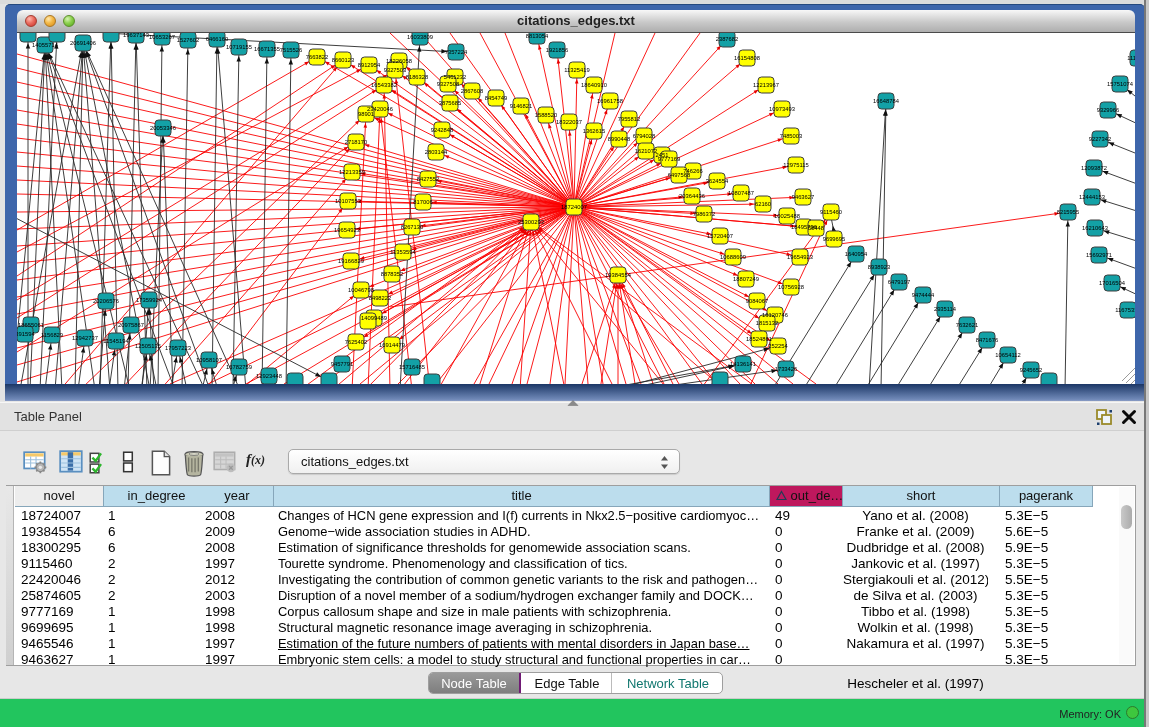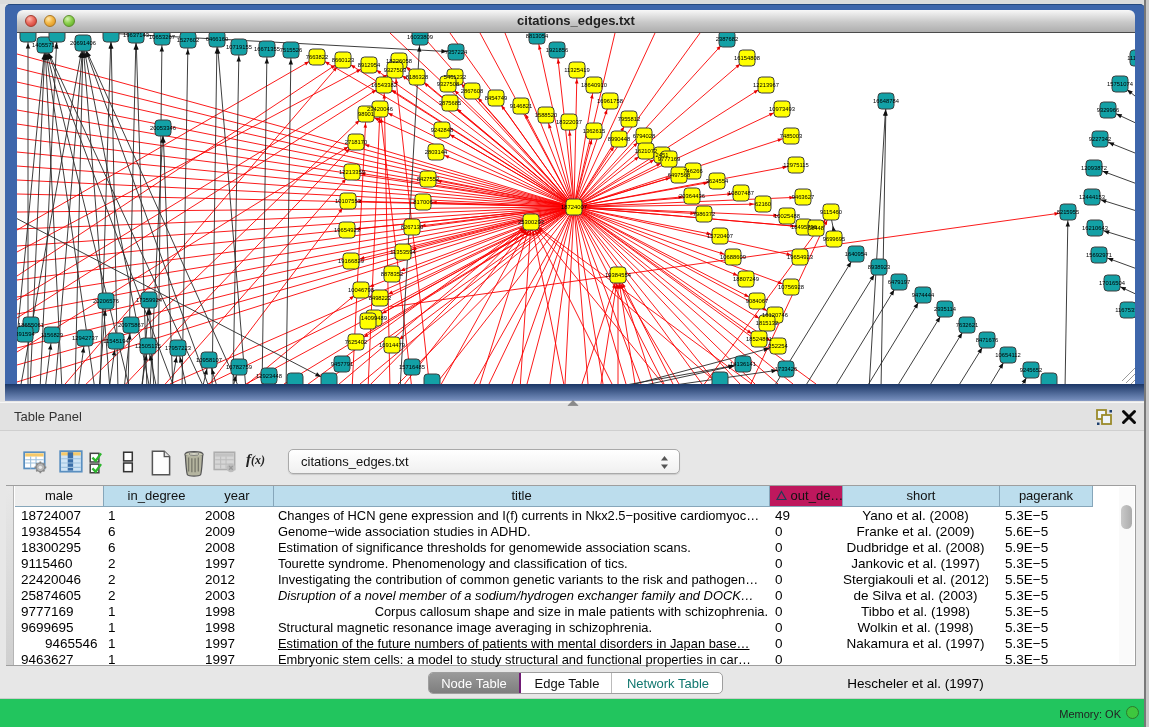--- a/index.html
+++ b/index.html
@@ -578,21 +578,21 @@
 <div class="icon" style="left:246px;top:451px;font-family:'Liberation Serif',serif;font-style:italic;font-weight:bold;font-size:15px;color:#222;">f<span style="font-size:12px;">(x)</span></div>
 <div class="abs" id="dropdown">
       <span class="txt">citations_edges.txt</span>
       <svg style="position:absolute;right:10px;top:5px" width="9" height="15" viewBox="0 0 9 15">
         <path d="M4.5 1L8 5.5H1z" fill="#555"></path>
         <path d="M4.5 14L1 9.5h7z" fill="#555"></path>
       </svg>
     </div>
 <div class="abs" id="tablewrap"></div>
 <div class="abs" id="rowhdr"></div>
-<div class="hc" style="left:15px;width:89px;background:#ededed;">male</div>
+<div class="hc" style="left:15px;width:89px;background:#ededed;">novel</div>
 <div class="hc" style="left:104px;width:106px;background:#bcdded;">in_degree</div>
 <div class="hc" style="left:201px;width:73px;background:#bcdded;">year</div>
 <div class="hc" style="left:274px;width:496px;background:#bcdded;">title</div>
 <div class="hc" style="left:770px;width:73px;background:#be185d;text-align:left;padding-left:6px;"><svg width="11" height="11" style="vertical-align:-1px">
         <path d="M5.5 1.5L10 9.5H1z" fill="none" stroke="#223a55" stroke-width="1.2"></path>
       </svg> out_de…</div>
 <div class="hc" style="left:843px;width:157px;background:#bcdded;">short</div>
 <div class="hc" style="left:1000px;width:93px;background:#bcdded;">pagerank</div>
 <div class="cell" style="left:21px;top:508px;width:82px;">18724007</div>
 <div class="cell" style="left:108px;top:508px;width:60px;">1</div>
@@ -625,39 +625,39 @@
 <div class="cell" style="left:21px;top:572px;width:82px;">22420046</div>
 <div class="cell" style="left:108px;top:572px;width:60px;">2</div>
 <div class="cell" style="left:205px;top:572px;width:60px;">2012</div>
 <div class="cell" style="left:278px;top:572px;width:490px;font-size:12.9px;">Investigating the contribution of common genetic variants to the risk and pathogen…</div>
 <div class="cell" style="left:775px;top:572px;width:62px;">0</div>
 <div class="cell" style="left:843px;top:572px;width:145px;text-align:center;">Stergiakouli et al. (2012)</div>
 <div class="cell" style="left:1005px;top:572px;width:85px;">5.5E−5</div>
 <div class="cell" style="left:21px;top:588px;width:82px;">25874605</div>
 <div class="cell" style="left:108px;top:588px;width:60px;">2</div>
 <div class="cell" style="left:205px;top:588px;width:60px;">2003</div>
-<div class="cell" style="left:278px;top:588px;width:490px;font-size:12.9px;font-style:italic;">Disruption of a novel member of a sodium/hydrogen exchanger family and DOCK…</div>
+<div class="cell" style="left:278px;top:588px;width:490px;font-size:12.9px;">Disruption of a novel member of a sodium/hydrogen exchanger family and DOCK…</div>
 <div class="cell" style="left:775px;top:588px;width:62px;">0</div>
 <div class="cell" style="left:843px;top:588px;width:145px;text-align:center;">de Silva et al. (2003)</div>
 <div class="cell" style="left:1005px;top:588px;width:85px;">5.3E−5</div>
 <div class="cell" style="left:21px;top:604px;width:82px;">9777169</div>
 <div class="cell" style="left:108px;top:604px;width:60px;">1</div>
 <div class="cell" style="left:205px;top:604px;width:60px;">1998</div>
-<div class="cell" style="left:278px;top:604px;width:490px;font-size:12.9px;text-align:right;">Corpus callosum shape and size in male patients with schizophrenia.</div>
+<div class="cell" style="left:278px;top:604px;width:490px;font-size:12.9px;">Corpus callosum shape and size in male patients with schizophrenia.</div>
 <div class="cell" style="left:775px;top:604px;width:62px;">0</div>
 <div class="cell" style="left:843px;top:604px;width:145px;text-align:center;">Tibbo et al. (1998)</div>
 <div class="cell" style="left:1005px;top:604px;width:85px;">5.3E−5</div>
 <div class="cell" style="left:21px;top:620px;width:82px;">9699695</div>
 <div class="cell" style="left:108px;top:620px;width:60px;">1</div>
 <div class="cell" style="left:205px;top:620px;width:60px;">1998</div>
 <div class="cell" style="left:278px;top:620px;width:490px;font-size:12.9px;">Structural magnetic resonance image averaging in schizophrenia.</div>
 <div class="cell" style="left:775px;top:620px;width:62px;">0</div>
 <div class="cell" style="left:843px;top:620px;width:145px;text-align:center;">Wolkin et al. (1998)</div>
 <div class="cell" style="left:1005px;top:620px;width:85px;">5.3E−5</div>
-<div class="cell" style="left:21px;top:636px;width:82px;margin-left:24px;">9465546</div>
+<div class="cell" style="left:21px;top:636px;width:82px;">9465546</div>
 <div class="cell" style="left:108px;top:636px;width:60px;">1</div>
 <div class="cell" style="left:205px;top:636px;width:60px;">1997</div>
 <div class="cell" style="left:278px;top:636px;width:490px;font-size:12.9px;text-decoration:underline;">Estimation of the future numbers of patients with mental disorders in Japan base…</div>
 <div class="cell" style="left:775px;top:636px;width:62px;">0</div>
 <div class="cell" style="left:843px;top:636px;width:145px;text-align:center;">Nakamura et al. (1997)</div>
 <div class="cell" style="left:1005px;top:636px;width:85px;">5.3E−5</div>
 <div class="cell" style="left:21px;top:652px;width:82px;">9463627</div>
 <div class="cell" style="left:108px;top:652px;width:60px;">1</div>
 <div class="cell" style="left:205px;top:652px;width:60px;">1997</div>
 <div class="cell" style="left:278px;top:652px;width:490px;font-size:12.9px;">Embryonic stem cells: a model to study structural and functional properties in car…</div>

